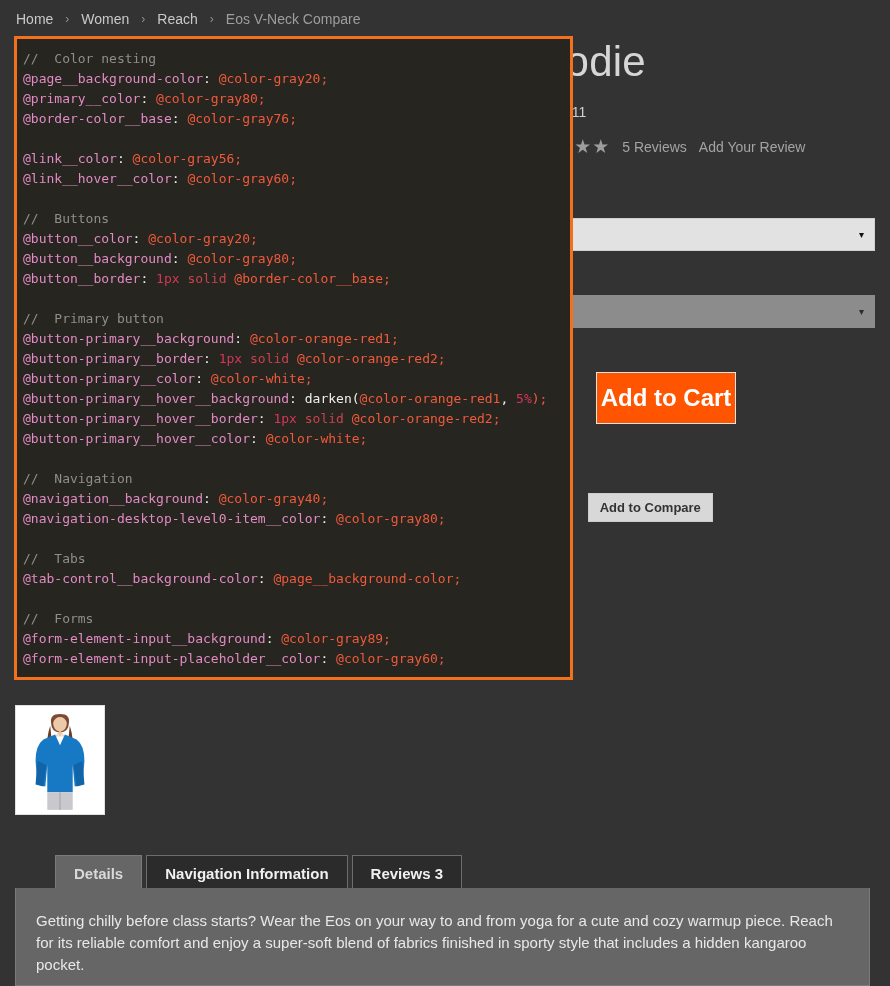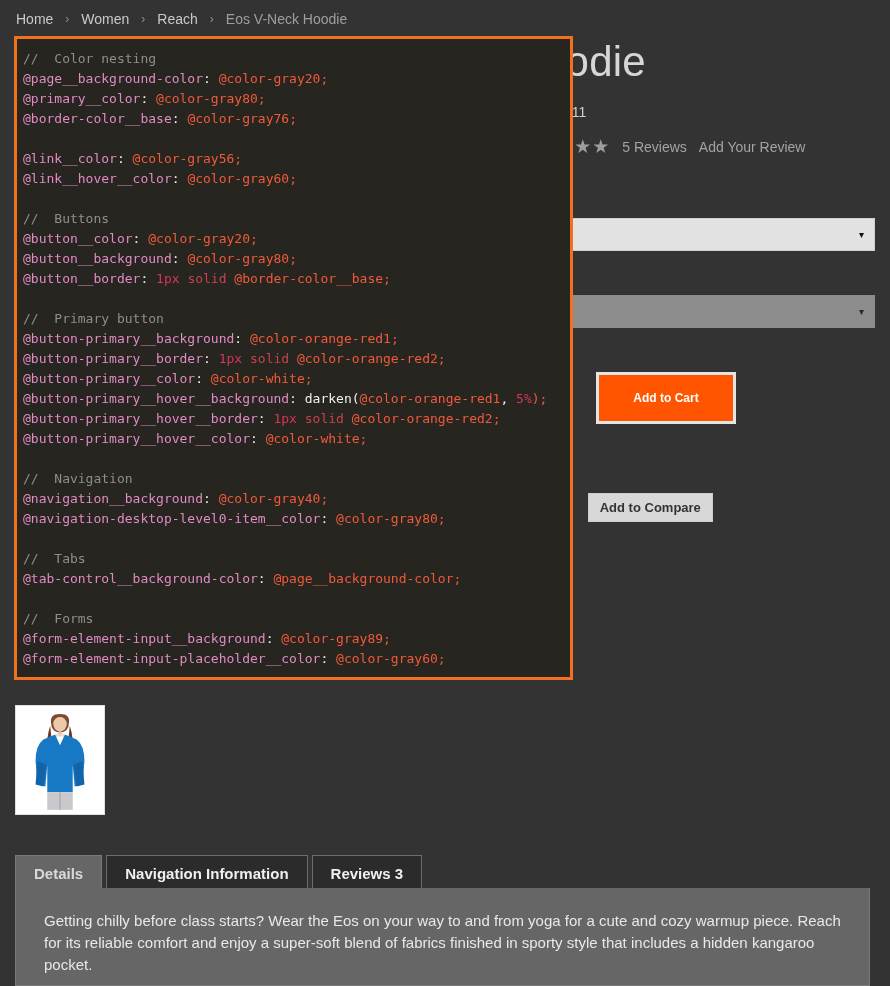--- a/index.html
+++ b/index.html
@@ -79,22 +79,22 @@
   #select-color .caret { color: #2a2a2a; }
 
   .qty-box {
     position: absolute; left: 496px; top: 374px;
     width: 68px; height: 48px;
     background: #e4e4e4; border: 1px solid #c9c9c9;
   }
   .add-to-cart {
     position: absolute; left: 596px; top: 372px;
     width: 140px; height: 52px;
-    background: #ff5501; border: 3px solid #e5e5e5; color: #ffffff;
-    font-size: 12px; font-weight: bold;
+    background: #ff5501; border: 1px solid #e5e5e5; color: #ffffff;
+    font-size: 24px; font-weight: bold;
     display: flex; align-items: center; justify-content: center;
     cursor: pointer;
   }
   .secondary-btns {
     position: absolute; left: 490px; top: 445px;
     display: flex; gap: 24px; margin-top: 48px;
   }
   .secondary-btns .btn {
     background: #d8d8d8; border: 1px solid #cccccc; color: #333333;
     font-size: 13px; font-weight: bold;
@@ -118,27 +118,27 @@
   .tabs {
     position: absolute; left: 15px; top: 855px;
     display: flex; align-items: flex-end; gap: 4px;
   }
   .tab {
     border: 1px solid #6d6d6d; border-bottom: none;
     padding: 9px 18px 9px; font-size: 15px; font-weight: bold;
     cursor: pointer; white-space: nowrap;
   }
   .tab.inactive { background: #2b2b2b; color: #f0f0f0; }
-  .tab.active { background: #666666; color: #d9d9d9; border-color: #7a7a7a; }
+  .tab.active { background: #666666; color: #d9d9d9; border-color: #7a7a7a; margin-left: 40px; }
 
   .tab-panel {
     position: absolute; left: 15px; top: 888px;
     width: 855px; height: 98px;
     background: #666666; border: 1px solid #7a7a7a; border-top: none;
-    padding: 22px 20px 0 28px;
+    padding: 22px 20px 0 20px;
     color: #e8e8e8; font-size: 15px; line-height: 22px;
   }
   .tab-panel ul { margin: 8px 0 0 22px; }
   .tab-panel li { margin-bottom: 2px; }
 
   
   .code-overlay {
     position: absolute; left: 14px; top: 36px;
     width: 559px; height: 644px;
     background: #27251f; border: 3px solid #f2711c;
@@ -161,21 +161,21 @@
 
 <div id="page">
 
   <nav class="breadcrumb" id="breadcrumb">
       <a href="#" class="">Home</a>
       <span class="sep">›</span>
       <a href="#" class="">Women</a>
       <span class="sep">›</span>
       <a href="#" class="">Reach</a>
       <span class="sep">›</span>
-      <span class="current">Eos V-Neck Hoodie</span>
+      <span class="current">Eos V-Neck Compare</span>
     </nav>
 
   <h1 class="product-title">s V-Neck Hoodie</h1>
 
   <div class="stock-sku">
     <span class="stock">OCK</span>
     <span><span class="sku-label">SKU</span> <span class="sku-val">WH11</span></span>
   </div>
 
   <div class="rating-row">

